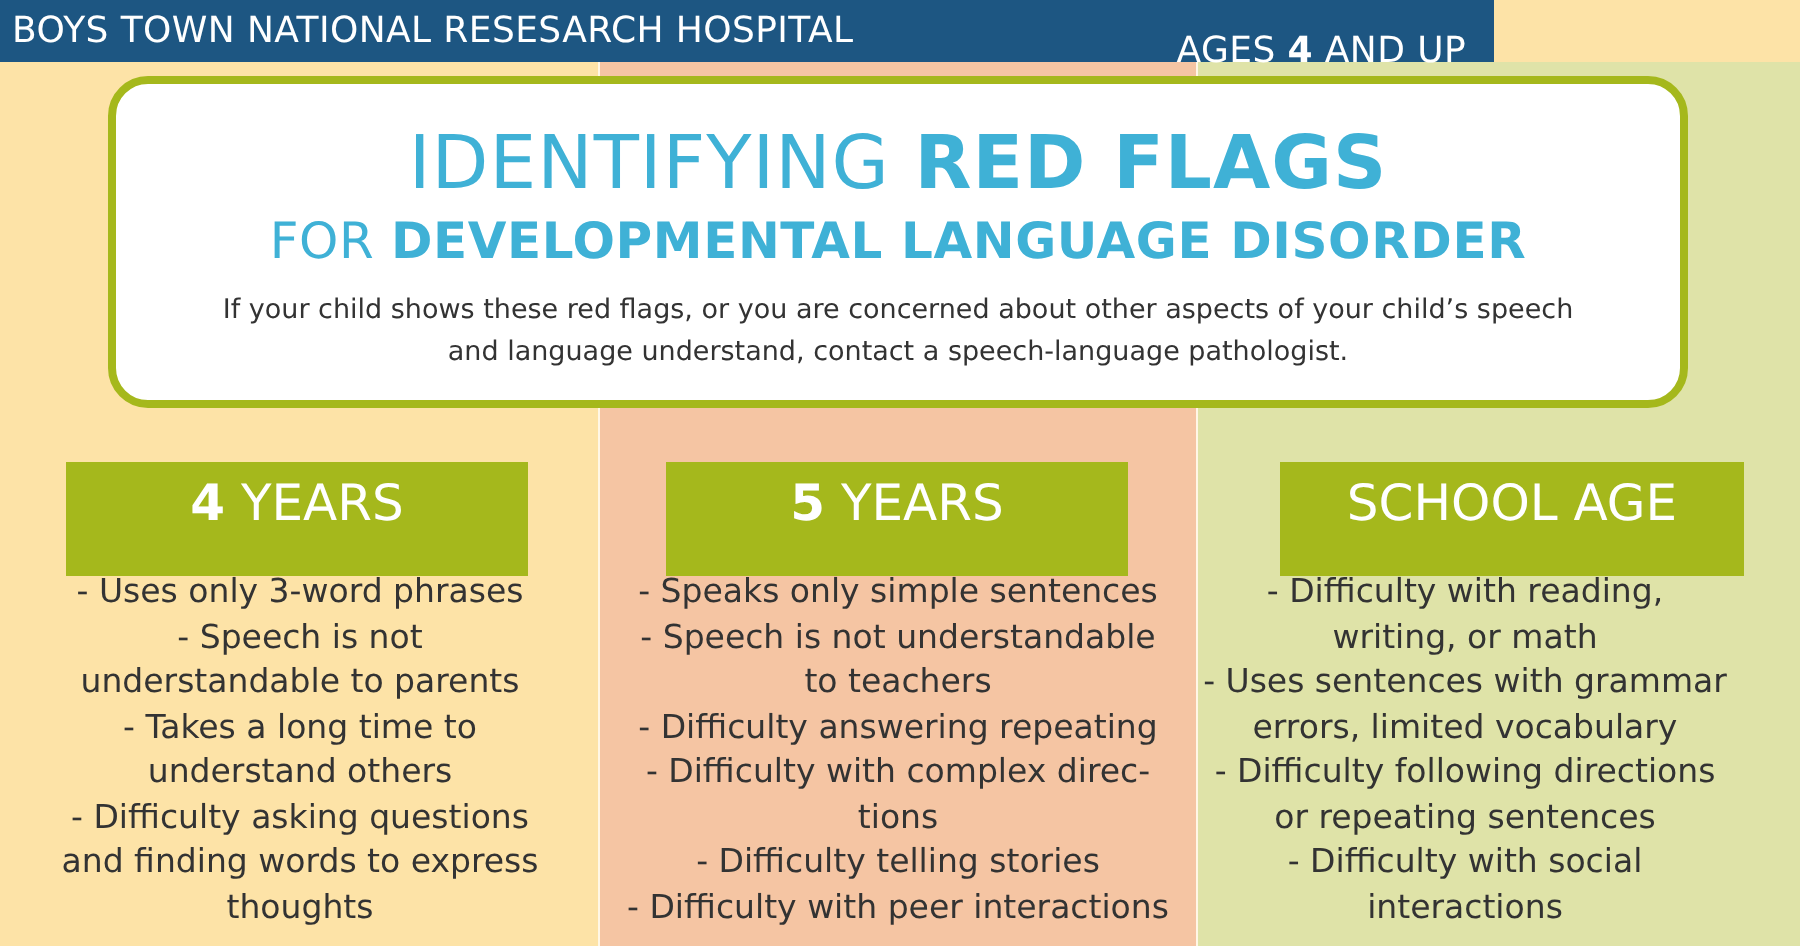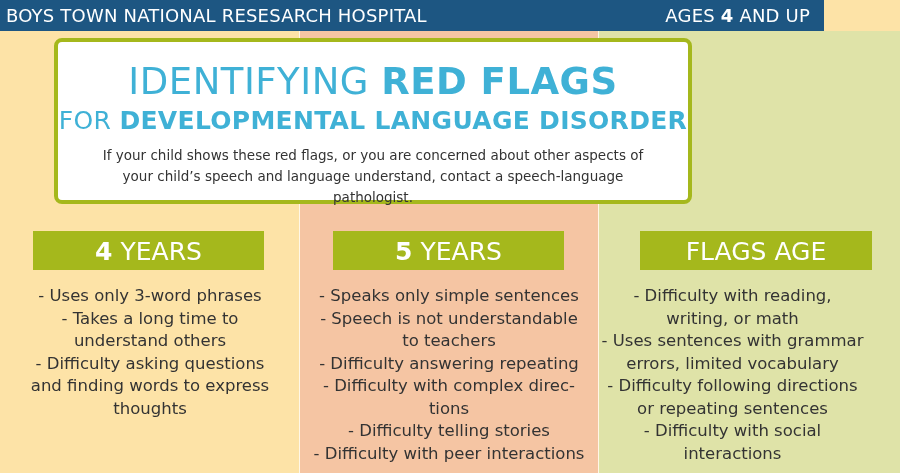--- a/index.html
+++ b/index.html
@@ -1,54 +1,54 @@
 <!DOCTYPE html>
 <html><head>
 <meta charset="utf-8">
 <style>
   * { box-sizing: border-box; margin: 0; padding: 0; }
   html, body { width: 900px; height: 473px; overflow: hidden; }
   body { position: relative; font-family: "Liberation Sans", sans-serif; background: #fde3a7; }
   .topbar {
-    position: absolute; left: 0; top: 0; width: 824px; height: 31px;
+    position: absolute; left: 0; top: 0; width: 747px; height: 31px;
     background: #1d5682; color: #fff;
     font-family: "DejaVu Sans", sans-serif; font-size: 18px; letter-spacing: 0.2px; padding-left: 36px;
   }
   .topbar .left { position: absolute; left: 6px; top: 5px; }
-  .topbar .right { position: absolute; right: 14px; top: 5px; }
+  .topbar .right { position: absolute; right: 14px; top: 15px; }
   .topbar b { font-weight: bold; }
   .col { position: absolute; top: 31px; height: 442px; }
   .col1 { left: 0; width: 299px; background: #fde3a7; }
   .col2 { left: 300px; width: 298px; background: #f5c5a3; }
   .col3 { left: 599px; width: 301px; background: #dfe3a8; }
   .divider { position: absolute; top: 31px; width: 1px; height: 442px; background: #fff7e6; }
   .card {
-    position: absolute; left: 54px; top: 38px; width: 638px; height: 166px;
-    background: #fff; border: 4px solid #a5b81c; border-radius: 8px;
+    position: absolute; left: 54px; top: 38px; width: 790px; height: 166px;
+    background: #fff; border: 4px solid #a5b81c; border-radius: 20px;
     text-align: center;
   }
   .title1 {
     position: absolute; left: 0; right: 0; top: 20px;
     color: #3fb1d6; font-family: "DejaVu Sans", sans-serif;
     font-size: 37px; line-height: 40px; font-weight: normal; letter-spacing: 0.5px;
   }
   .title1 b { font-weight: bold; }
   .title2 {
     position: absolute; left: 0; right: 0; top: 65px;
     color: #3fb1d6; font-family: "DejaVu Sans", sans-serif;
     font-size: 25px; line-height: 28px; letter-spacing: 0.3px;
   }
   .title2 b { font-weight: bold; }
   .subtitle {
     position: absolute; left: 40px; right: 40px; top: 103px;
     color: #333; font-family: "DejaVu Sans", sans-serif;
     font-size: 13.5px; line-height: 21px;
   }
   .pill {
-    position: absolute; top: 231px; height: 39px; background: #a5b81c;
+    position: absolute; top: 231px; height: 57px; background: #a5b81c;
     color: #fff; font-family: "DejaVu Sans", sans-serif; font-size: 25px;
     line-height: 41px; text-align: center;
   }
   .pill b { font-weight: bold; }
   .pill1 { left: 33px; width: 231px; }
   .pill2 { left: 333px; width: 231px; }
   .pill3 { left: 640px; width: 232px; }
   .items {
     position: absolute; top: 285px; text-align: center; color: #333;
     font-family: "DejaVu Sans", sans-serif; font-size: 16.5px; line-height: 22.5px;
@@ -73,24 +73,26 @@
 </div>
 
 <div class="card">
   <div class="title1"><span>IDENTIFYING </span><b>RED FLAGS</b></div>
   <div class="title2"><span>FOR </span><b>DEVELOPMENTAL LANGUAGE DISORDER</b></div>
   <div class="subtitle">If your child shows these red flags, or you are concerned about other aspects of your child’s speech and language understand, contact a speech-language pathologist.</div>
 </div>
 
 <div class="pill pill1"><b>4</b><span> YEARS</span></div>
 <div class="pill pill2"><b>5</b><span> YEARS</span></div>
-<div class="pill pill3"><b></b><span>FLAGS AGE</span></div>
+<div class="pill pill3"><b></b><span>SCHOOL AGE</span></div>
 
 <div class="items items1">
   <div>- Uses only 3-word phrases</div>
+  <div>- Speech is not
+understandable to parents</div>
   <div>- Takes a long time to
 understand others</div>
   <div>- Difficulty asking questions
 and finding words to express
 thoughts</div>
 </div>
 
 <div class="items items2">
   <div>- Speaks only simple sentences</div>
   <div>- Speech is not understandable

